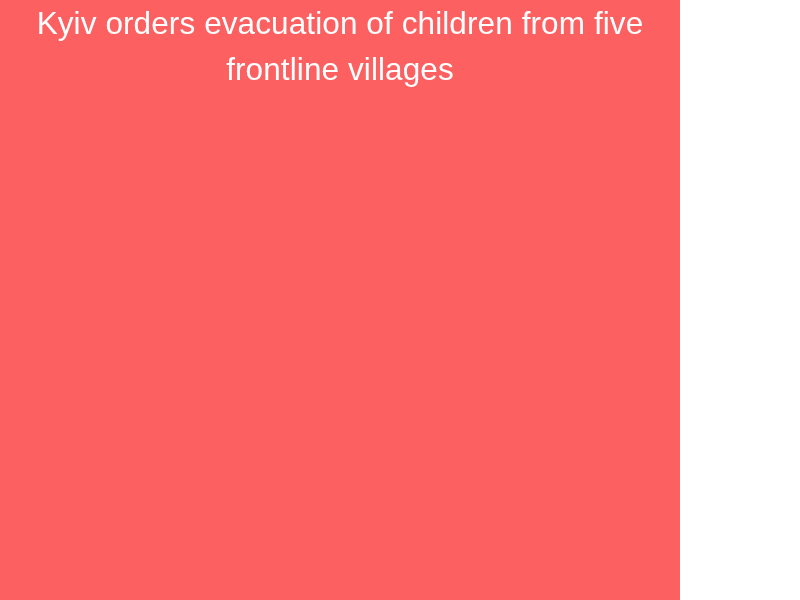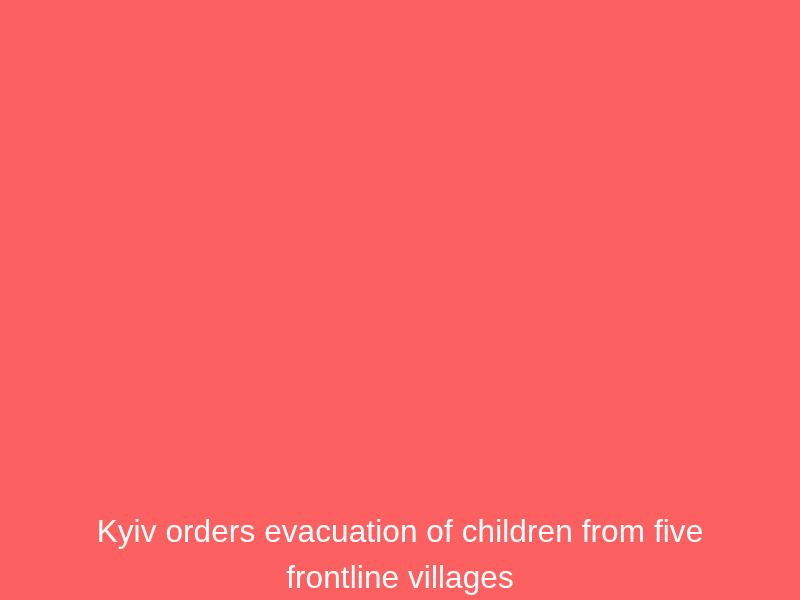--- a/index.html
+++ b/index.html
@@ -11,25 +11,25 @@
   body {
     width: 800px;
     height: 600px;
     overflow: hidden;
     font-family: "Liberation Sans", sans-serif;
   }
 
   .placeholder-card {
     position: relative;
     box-sizing: border-box;
-    width: 800px;
+    width: 680px;
     height: 600px;
     background-color: #fc6060;
     display: flex;
-    align-items: flex-end;
+    align-items: flex-start;
     justify-content: center;
   }
 
   .headline-block {
     width: 700px;
     padding: 0 10px;
     box-sizing: border-box;
     text-align: center;
   }
 

